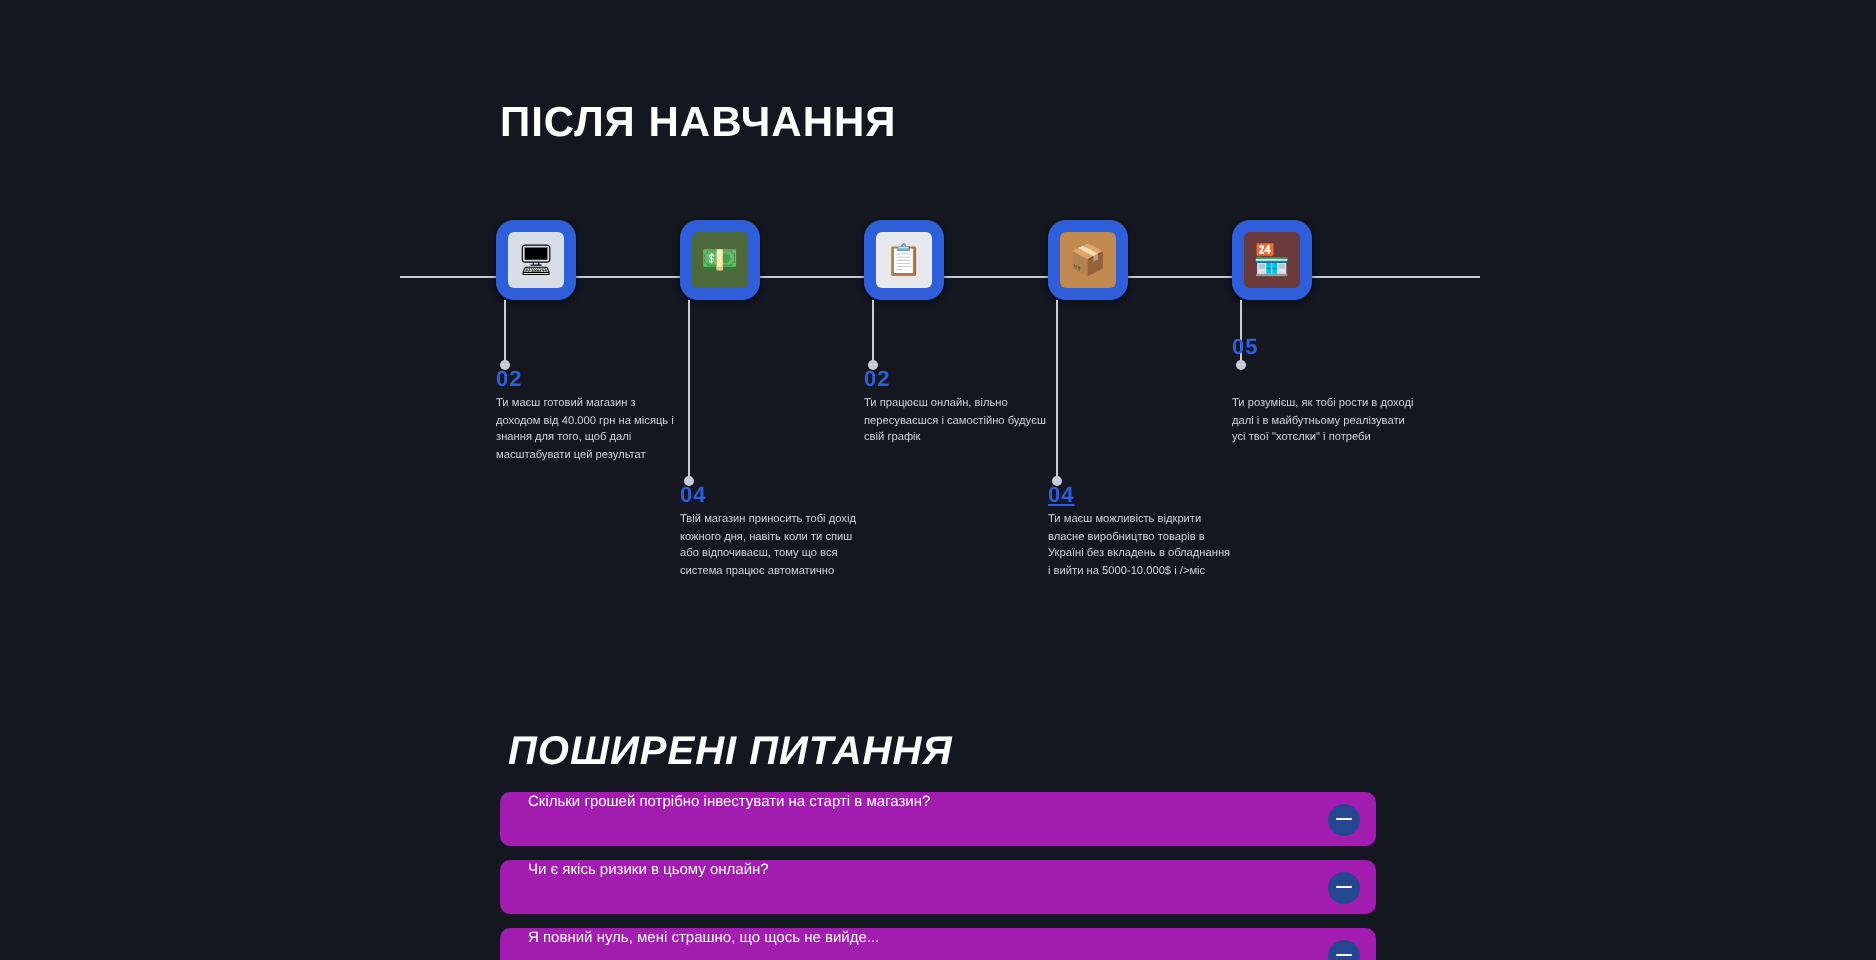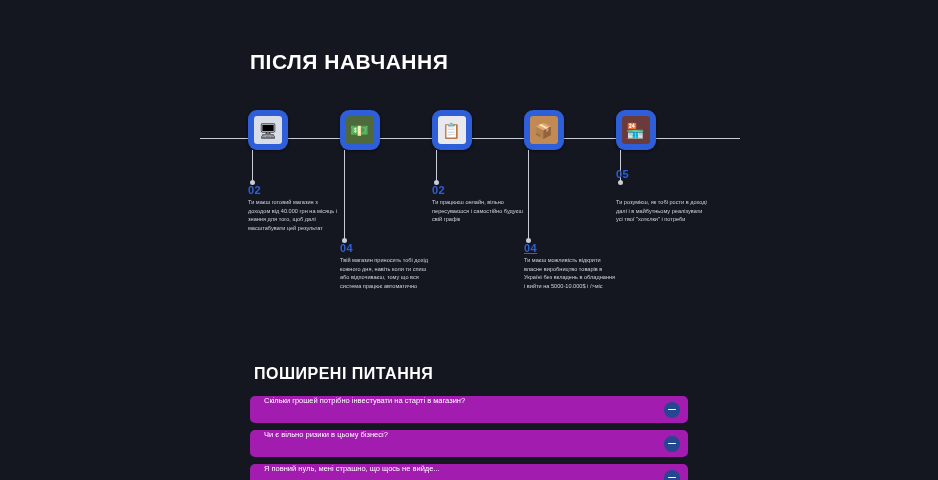--- a/index.html
+++ b/index.html
@@ -118,25 +118,26 @@
     line-height: 1.55;
     color: #cfd3dc;
     width: 92px;
   }
 
   
   .faq-title {
     position: absolute;
     left: 254px;
     top: 365px;
-    font-size: 16px;
+    font-size: 20px;
     font-weight: bold;
     color: #ffffff;
     letter-spacing: 0.5px;
     text-transform: uppercase;
+    font-style: italic;
   }
   .faq-list {
     position: absolute;
     left: 250px;
     top: 396px;
     width: 438px;
   }
   .faq-item {
     position: relative;
     height: 27px;
@@ -240,21 +241,21 @@
   <div class="faq-list">
 
     <div class="faq-item">
       <div class="faq-q">Скільки грошей потрібно інвестувати на старті в магазин?</div>
       <div class="faq-toggle">
           <span class="bar"></span>
         </div>
     </div>
 
     <div class="faq-item">
-      <div class="faq-q">Чи є вільно ризики в цьому бізнесі?</div>
+      <div class="faq-q">Чи є якісь ризики в цьому онлайн?</div>
       <div class="faq-toggle">
           <span class="bar"></span>
         </div>
     </div>
 
     <div class="faq-item">
       <div class="faq-q">Я повний нуль, мені страшно, що щось не вийде...</div>
       <div class="faq-toggle">
           <span class="bar"></span>
         </div>

